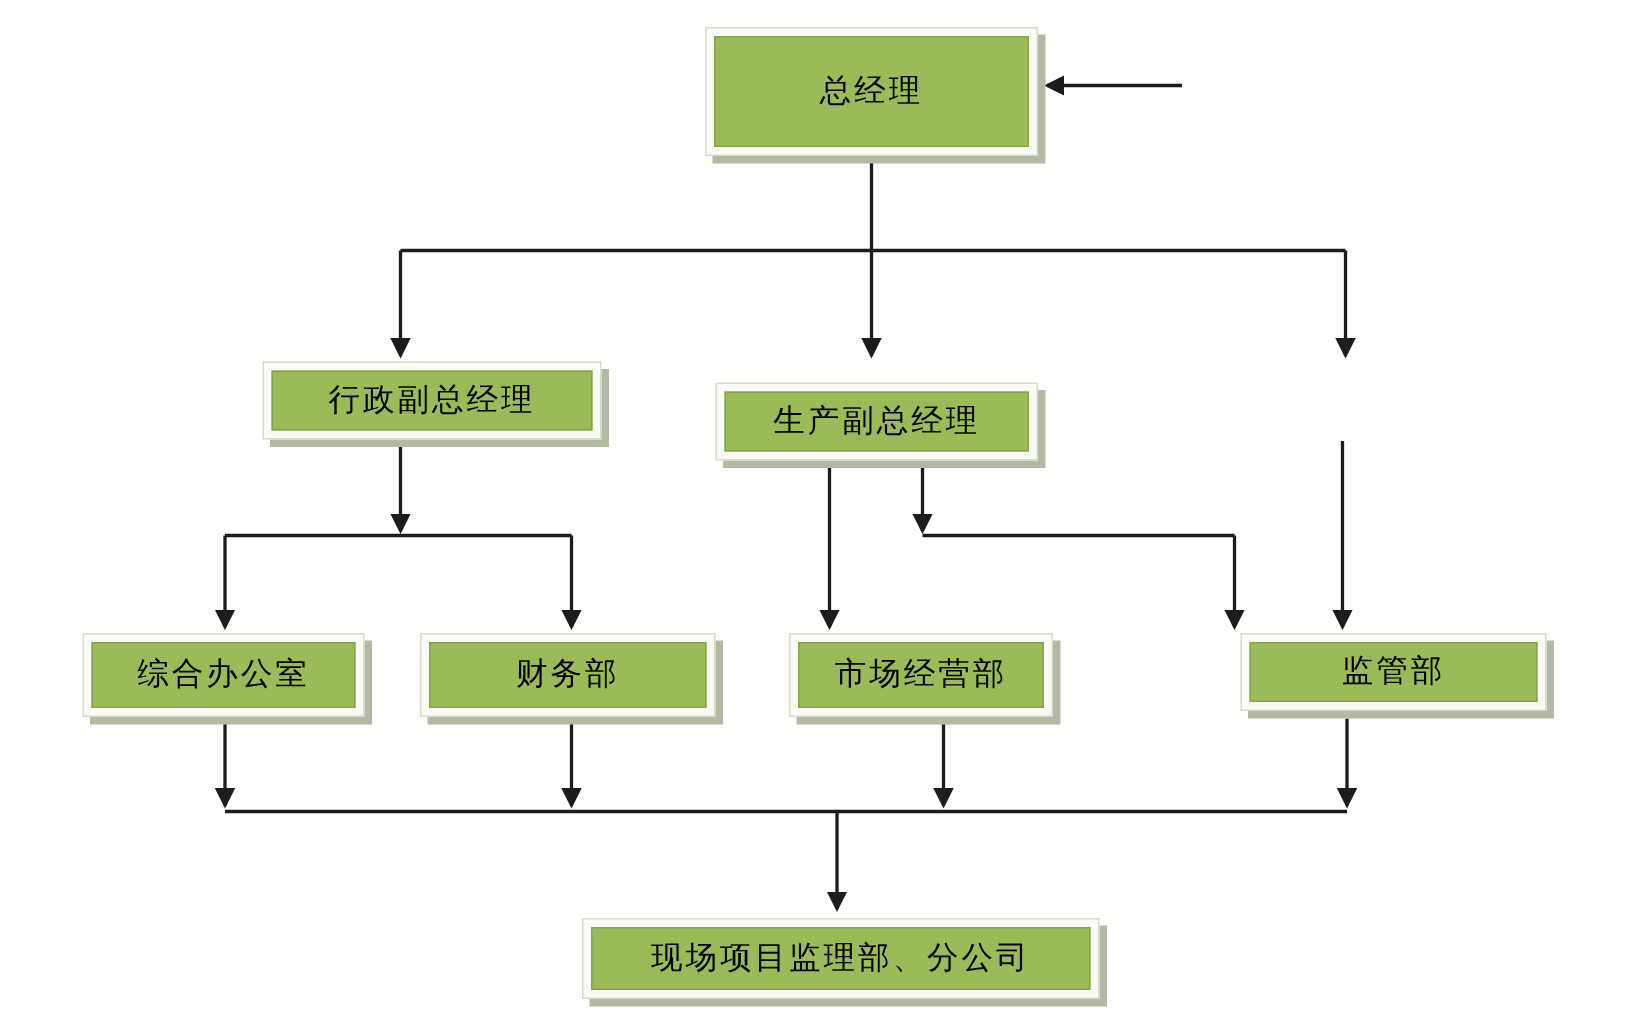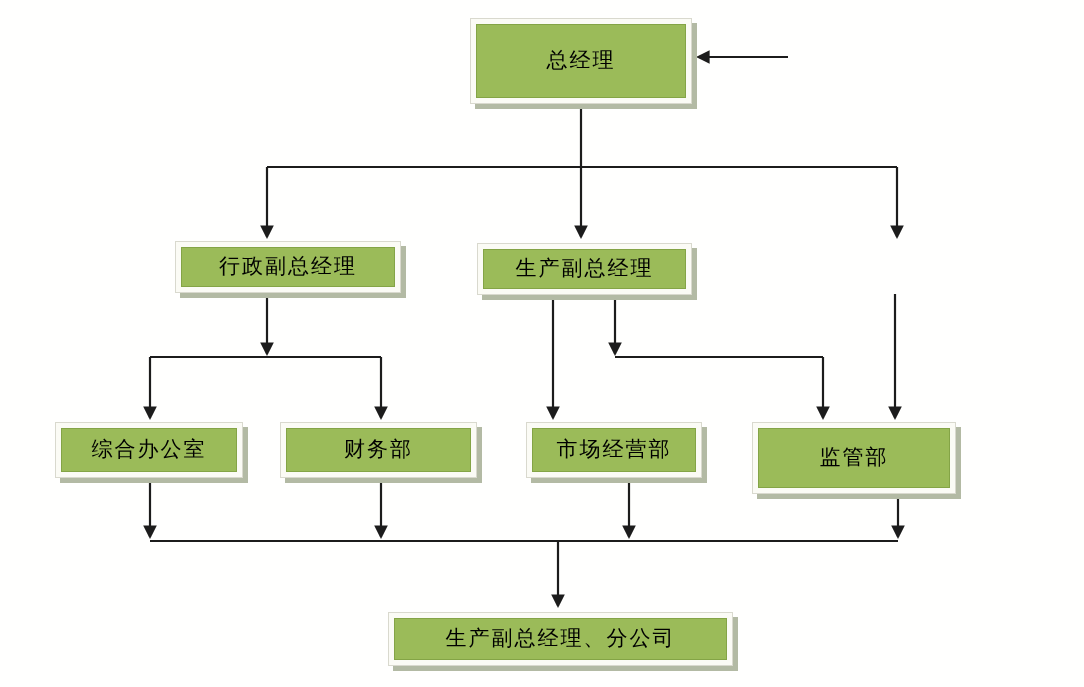--- a/index.html
+++ b/index.html
@@ -33,26 +33,26 @@
     font-size:21px;
     letter-spacing:2px;
     line-height:1.5;
     text-align:center;
     white-space:nowrap;
   }
   
   .n-gm   {left:470px;top:18px; width:222px;height:86px;}
   .n-sup  {left:788px;top:25px; width:205px;height:54px;}
   .n-admin{left:175px;top:241px;width:226px;height:52px;}
-  .n-prod {left:477px;top:243px;width:215px;height:52px;}
+  .n-prod {left:477px;top:255px;width:215px;height:52px;}
   .n-tech {left:797px;top:241px;width:206px;height:52px;}
   .n-off  {left:55px; top:422px;width:188px;height:56px;}
   .n-fin  {left:280px;top:422px;width:197px;height:56px;}
   .n-mkt  {left:526px;top:422px;width:176px;height:56px;}
-  .n-reg  {left:752px;top:422px;width:204px;height:72px;}
+  .n-reg  {left:827px;top:422px;width:204px;height:52px;}
   .n-site {left:388px;top:612px;width:345px;height:54px;}
 </style>
 </head>
 <body>
 
 <div class="canvas">
 
   <svg class="connectors" viewBox="0 0 1084 687" xmlns="http://www.w3.org/2000/svg">
     <defs>
       <marker id="arw" viewBox="0 0 10 10" refX="8.5" refY="5" markerWidth="6.2" markerHeight="6.2" orient="auto">
@@ -138,17 +138,17 @@
   </div>
 
   <div class="node n-reg">
     <div class="node-inner">
       <div>监管部</div>
     </div>
   </div>
 
   <div class="node n-site">
     <div class="node-inner">
-      <div>生产副总经理、分公司</div>
+      <div>现场项目监理部、分公司</div>
     </div>
   </div>
 
 </div>
 
 </body></html>

